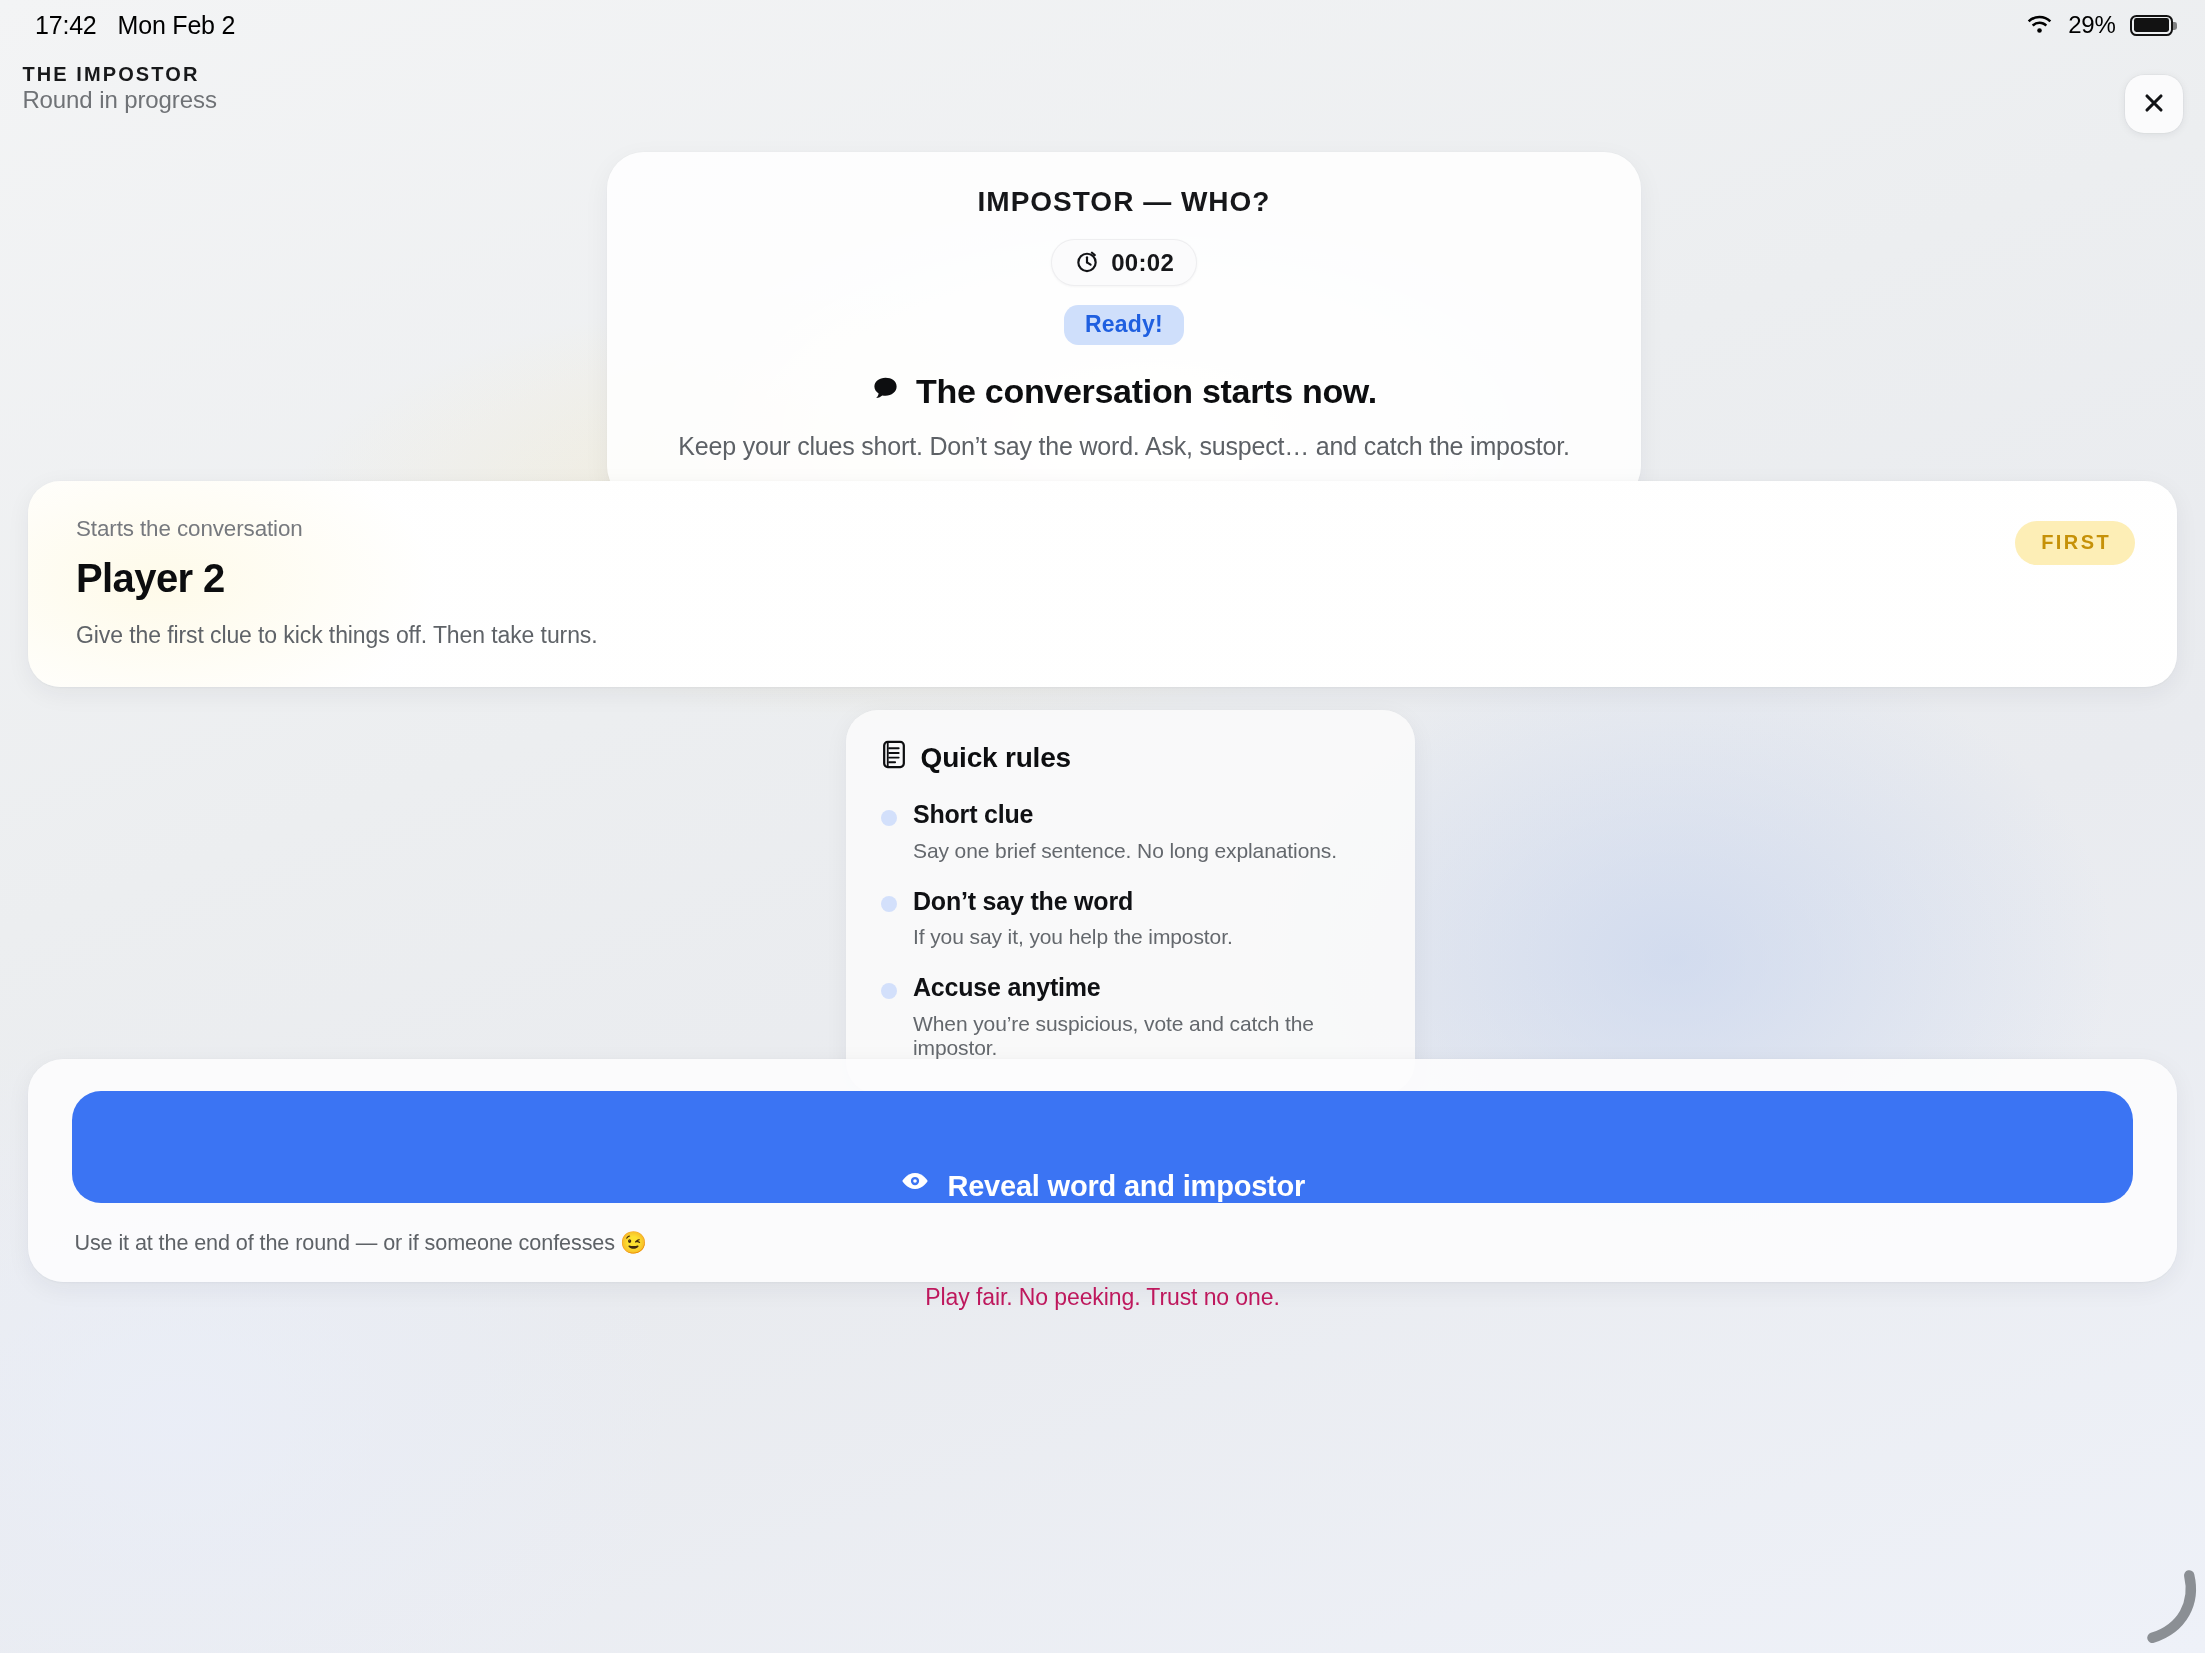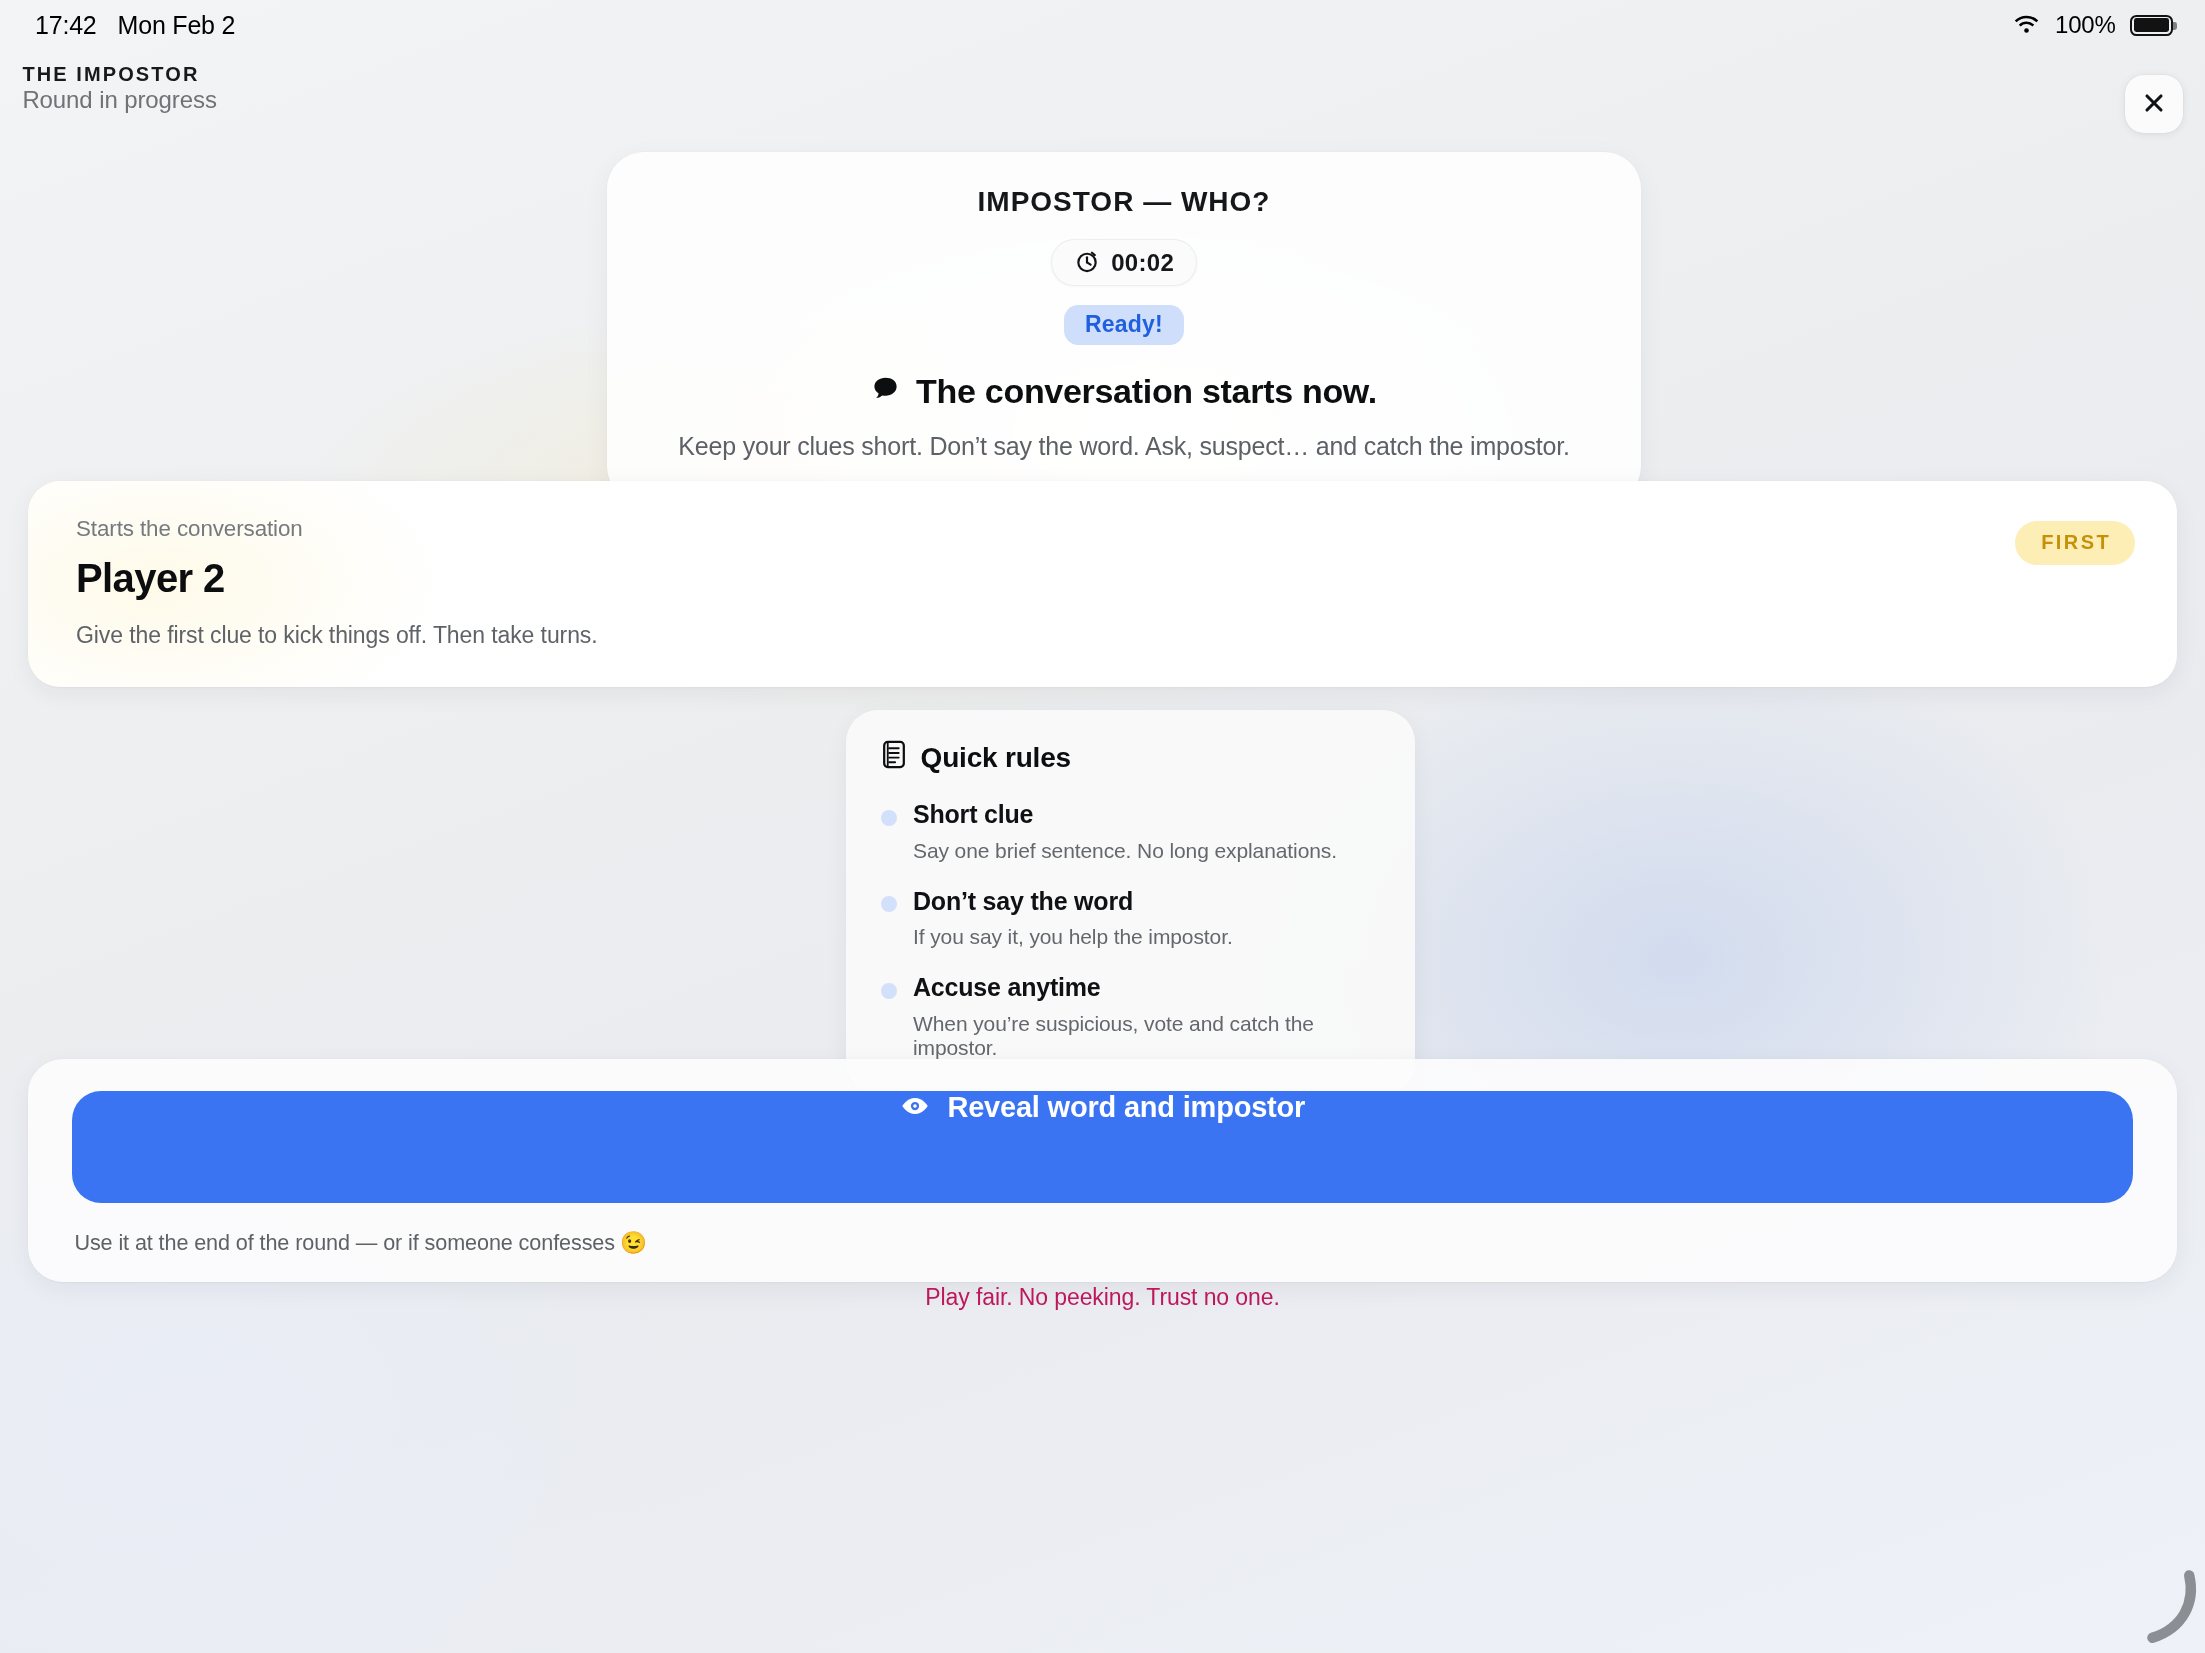--- a/index.html
+++ b/index.html
@@ -152,21 +152,21 @@
     position:absolute; top:1059px; left:28px; width:2149px;
     border-radius:35px;
     background:rgba(252,252,253,0.93);
     box-shadow:0 6.4px 24px rgba(31,41,55,.06), 0 0.8px 1.6px rgba(31,41,55,.04);
     padding:32px 24px 26px;
   }
   .reveal-btn {
     width:2061px; margin:0 auto;
     height:112px; border:none; border-radius:29px;
     background:#3b74f3; color:#fff;
-    display:flex; align-items:flex-start; justify-content:center; gap:17.6px;
+    display:flex; align-items:flex-end; justify-content:center; gap:17.6px;
     font-size:29px; font-weight:700; letter-spacing:-0.2px;
     font-family:"Liberation Sans", sans-serif;
     cursor:pointer;
   }
   .eye-icon { width:30px; height:30px; flex:none; }
   .reveal-note {
     margin-top:27px; padding-left:22.4px;
     font-size:21.6px; color:#5e6267; font-weight:400; letter-spacing:-0.1px;
   }
 
@@ -188,21 +188,21 @@
     <span class="sb-date">Mon Feb 2</span>
   </div>
   <div class="sb-right">
     <span>
       <svg class="wifi-icon" viewBox="0 0 24 18">
           <path d="M12 15.3a1.9 1.9 0 1 0 0-3.8 1.9 1.9 0 0 0 0 3.8Z" fill="#000"></path>
           <path d="M12 8.1c1.9 0 3.6.75 4.85 1.97l1.5-1.52A9.1 9.1 0 0 0 12 5.95a9.1 9.1 0 0 0-6.35 2.6l1.5 1.52A6.85 6.85 0 0 1 12 8.1Z" fill="#000"></path>
           <path d="M12 3.3c3.2 0 6.1 1.27 8.2 3.33l1.5-1.52A13.55 13.55 0 0 0 12 1.15 13.55 13.55 0 0 0 2.3 5.11l1.5 1.52A11.55 11.55 0 0 1 12 3.3Z" fill="#000"></path>
         </svg>
     </span>
-    <span class="sb-pct">100%</span>
+    <span class="sb-pct">29%</span>
     <span class="batt">
         <i></i>
       </span>
   </div>
 </div>
 
 <div class="header">
   <div class="brand">THE IMPOSTOR</div>
   <div class="brand-sub">Round in progress</div>
 </div>

